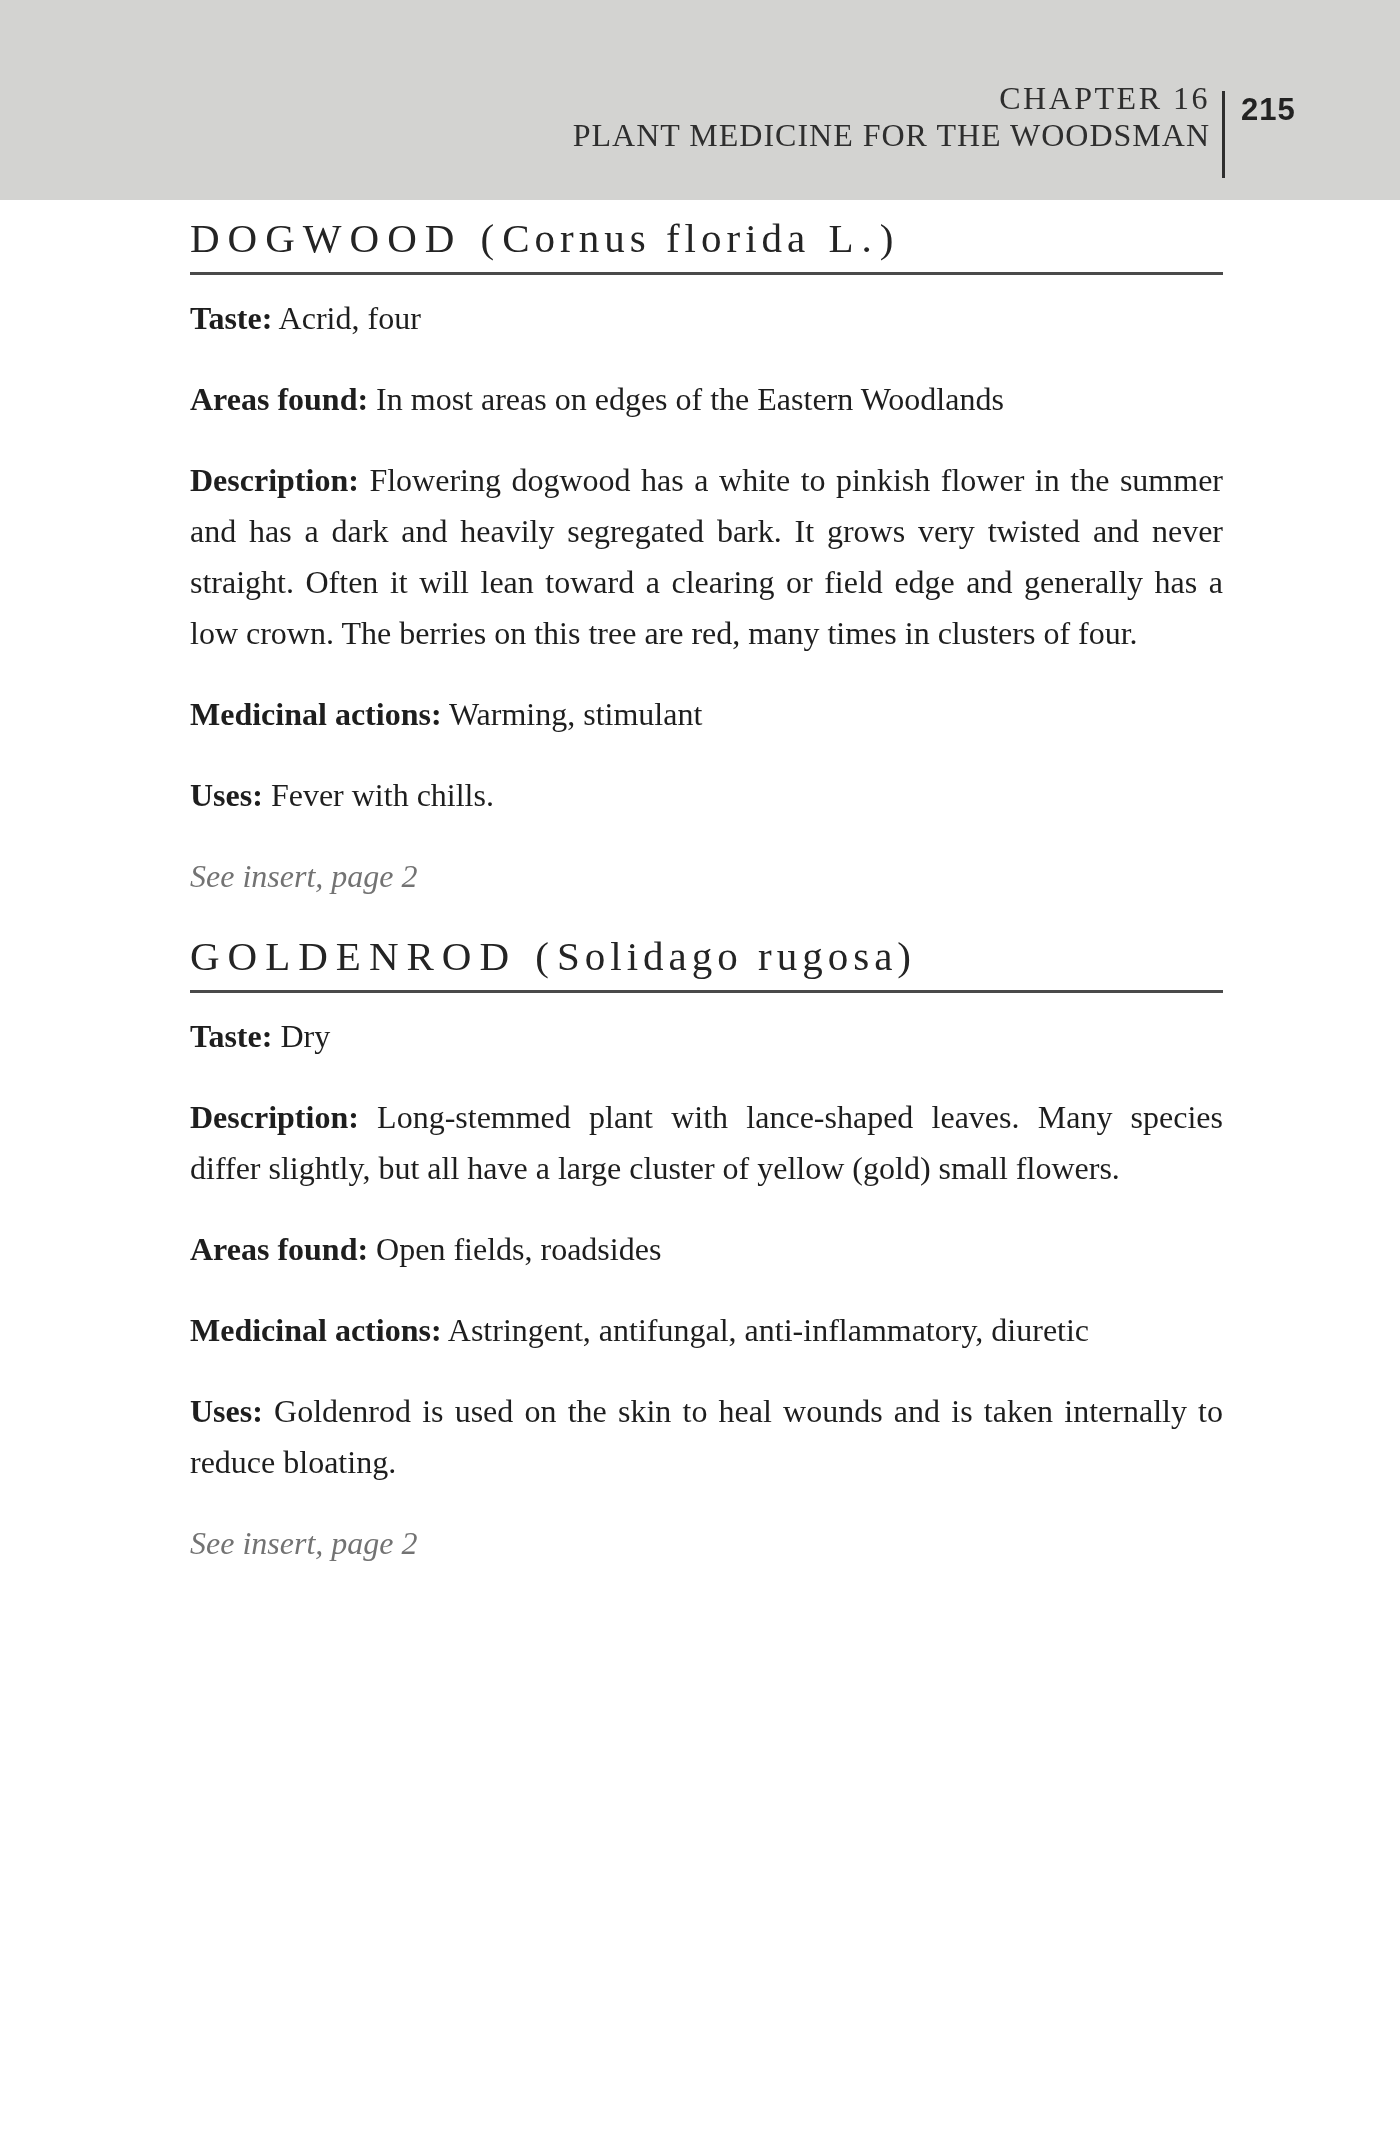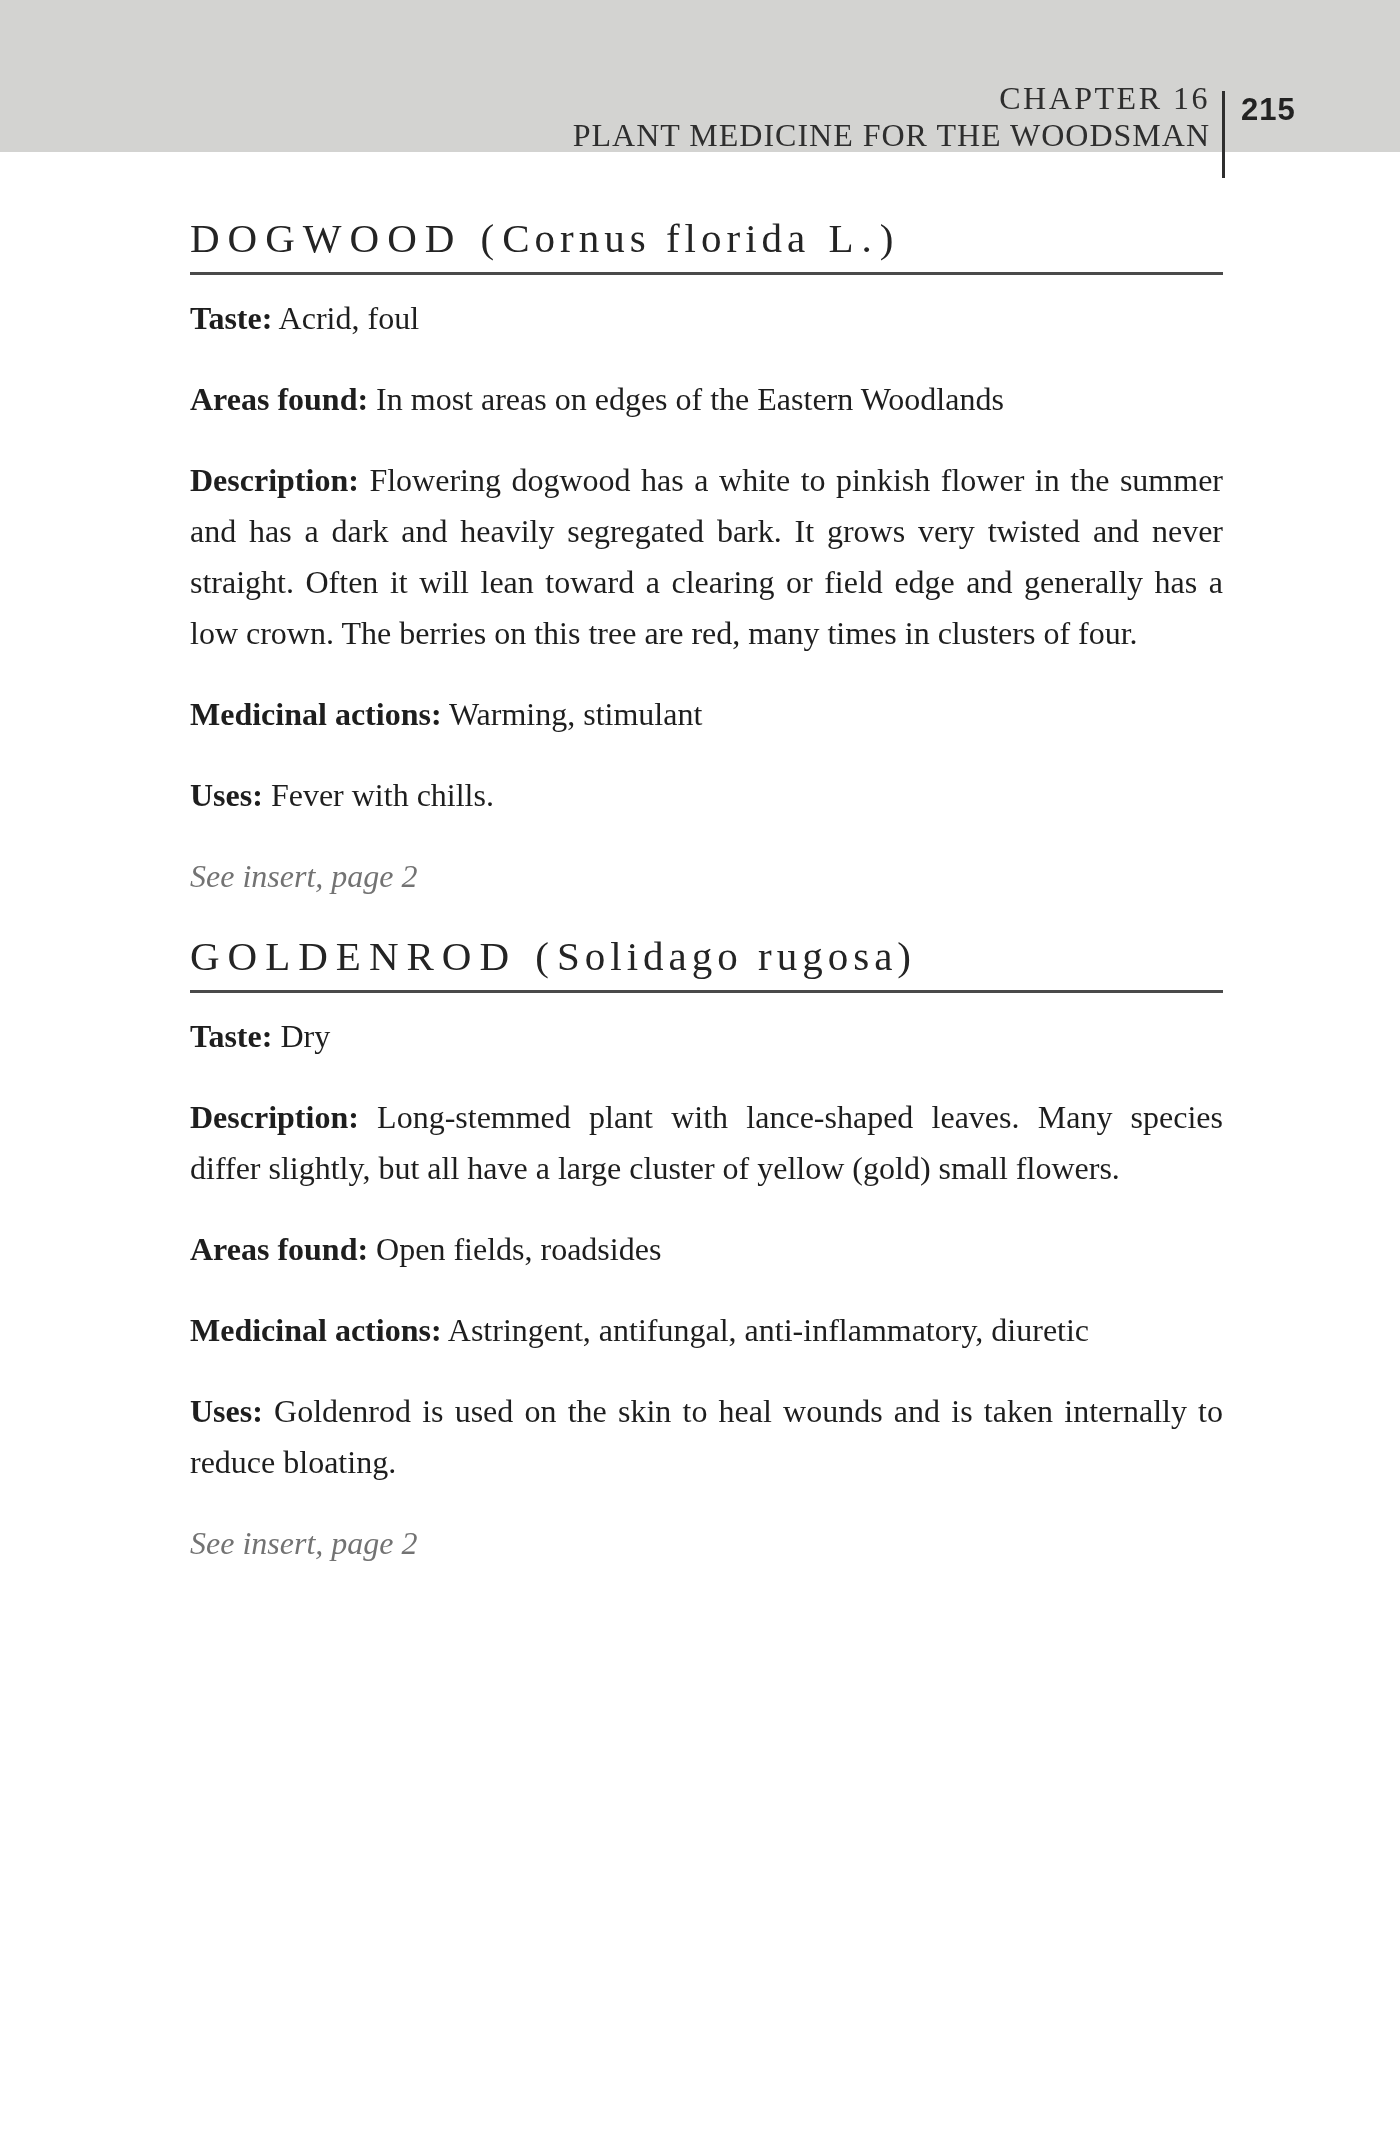--- a/index.html
+++ b/index.html
@@ -14,21 +14,21 @@
     font-family: "Liberation Serif", "DejaVu Serif", serif;
     color: #1e1e1e;
     overflow: hidden;
   }
 
   
   .header-band {
     position: absolute;
     top: 0; left: 0;
     width: 1400px;
-    height: 152px;
+    height: 200px;
     background: #d3d3d1;
   }
   .header-text {
     position: absolute;
     top: 80px;
     right: 190px;
     text-align: right;
     font-size: 32px;
     line-height: 37px;
     color: #2e2e2e;
@@ -114,21 +114,21 @@
 </div>
 
 <div class="content">
 
   <section class="entry">
     <h2 class="entry-heading"><span>DOGWOOD</span><span> (</span><span class="latin">Cornus florida</span><span> L.)</span></h2>
     <hr class="heading-rule">
     <div class="fields">
       <p class="field">
         <span class="field-label">Taste:</span>
-        <span>Acrid, foul</span>
+        <span>Acrid, four</span>
       </p>
       <p class="field">
         <span class="field-label">Areas found:</span>
         <span>In most areas on edges of the Eastern Woodlands</span>
       </p>
       <p class="field">
         <span class="field-label">Description:</span>
         <span>Flowering dogwood has a white to pinkish flower in the summer and has a dark and heavily segregated bark. It grows very twisted and never straight. Often it will lean toward a clearing or field edge and generally has a low crown. The berries on this tree are red, many times in clusters of four.</span>
       </p>
       <p class="field">

